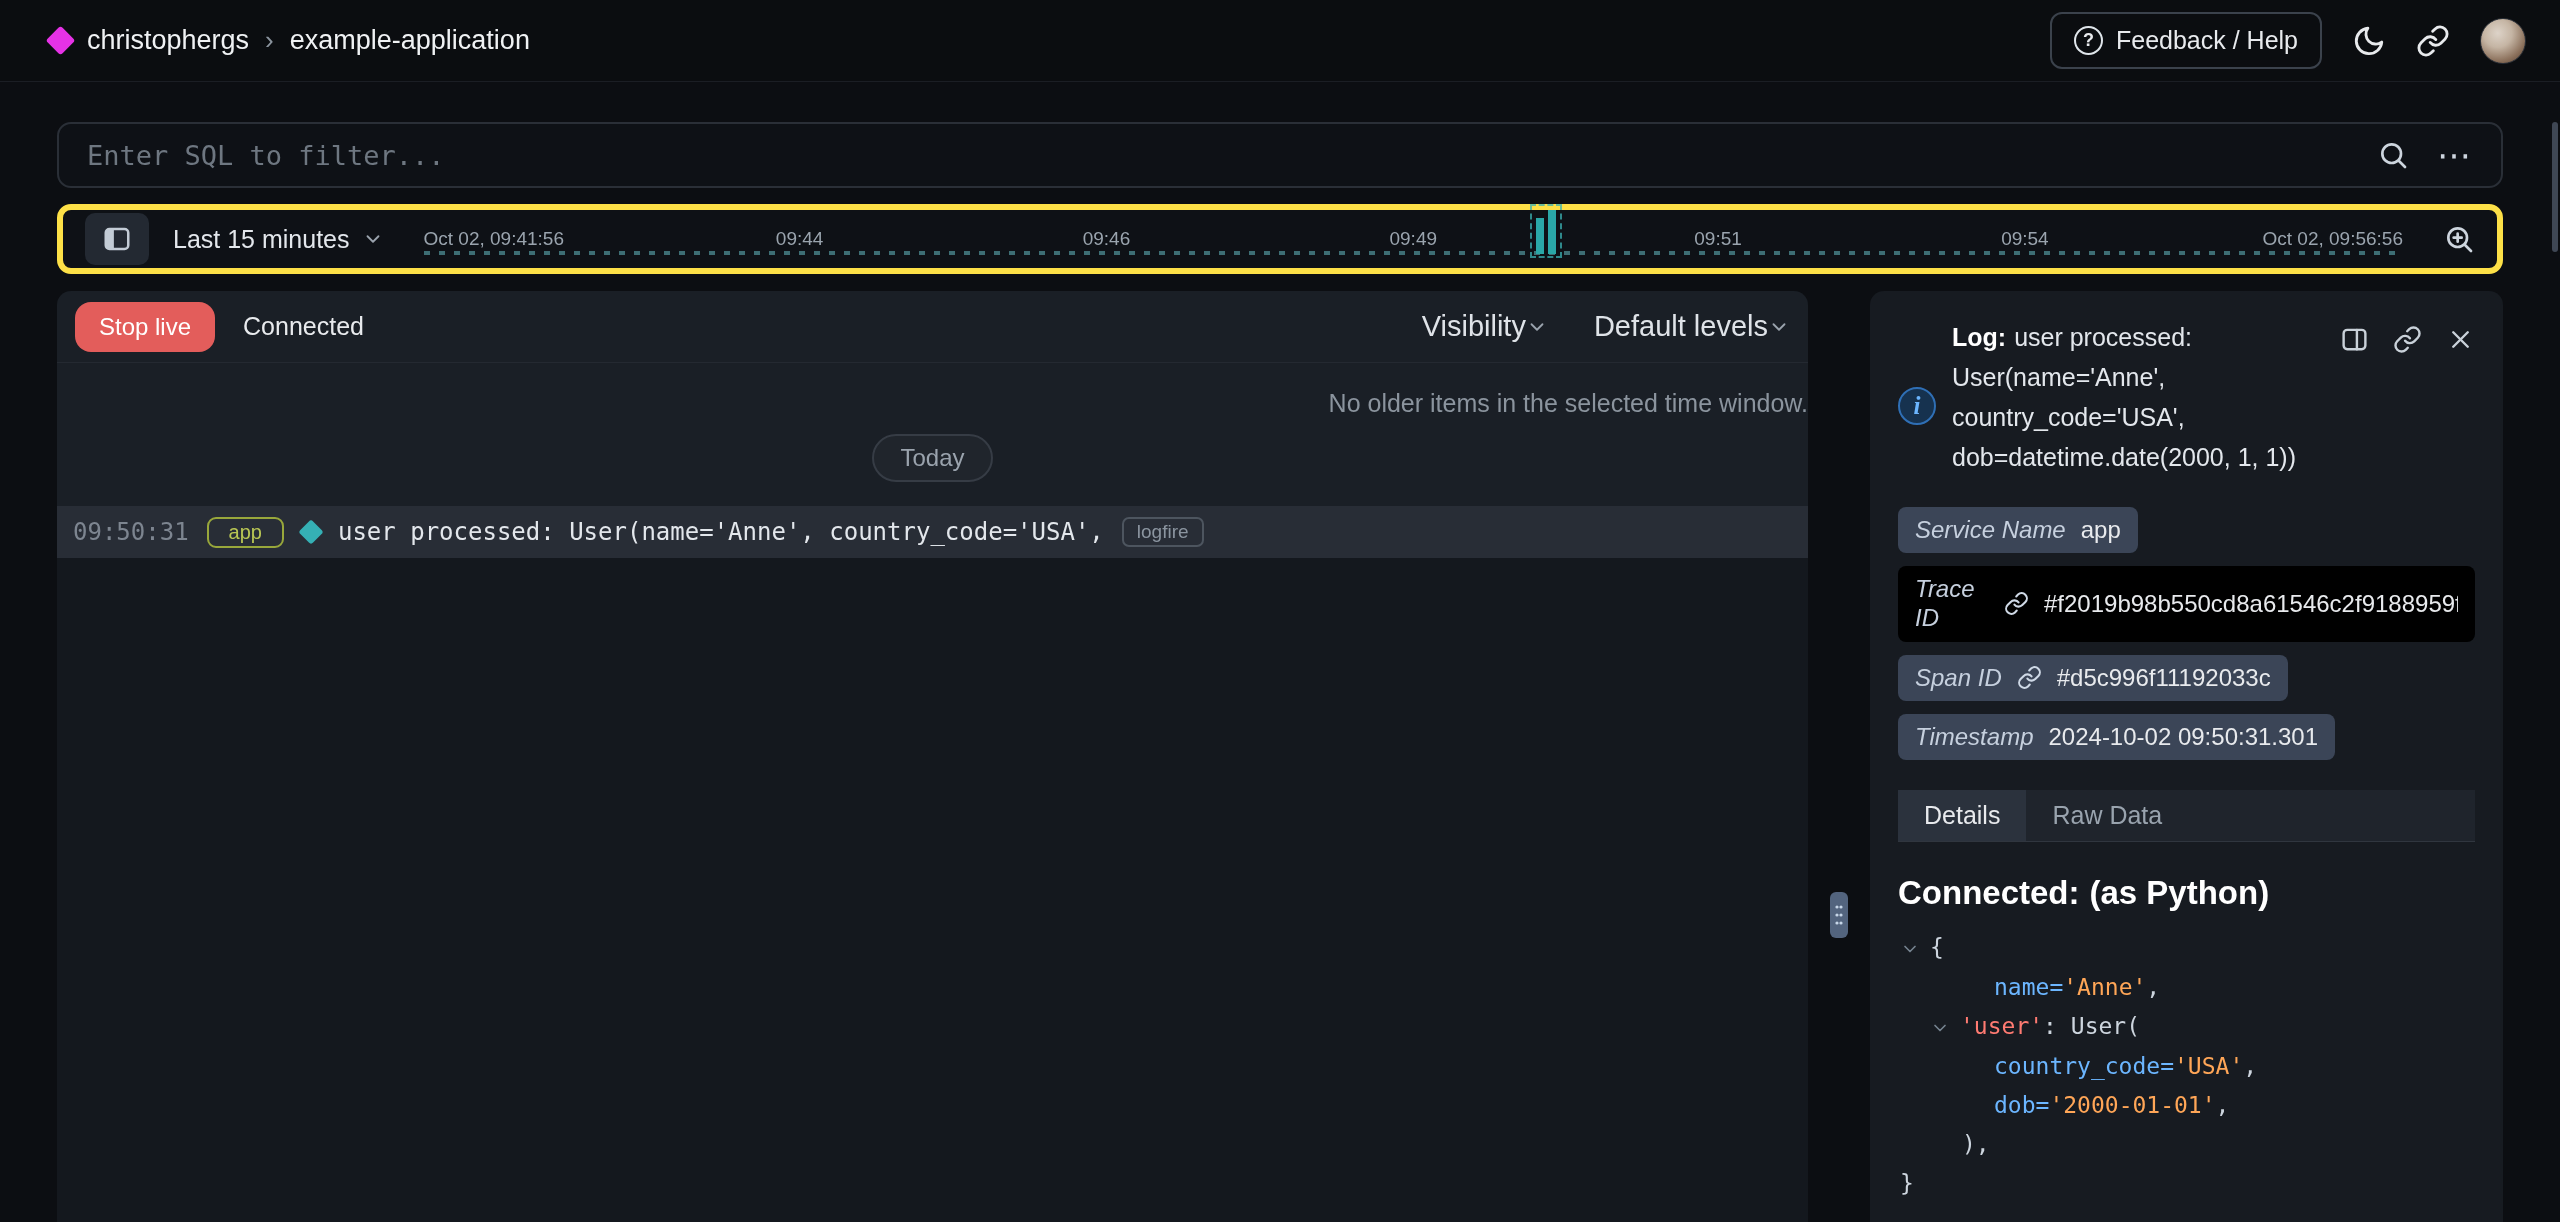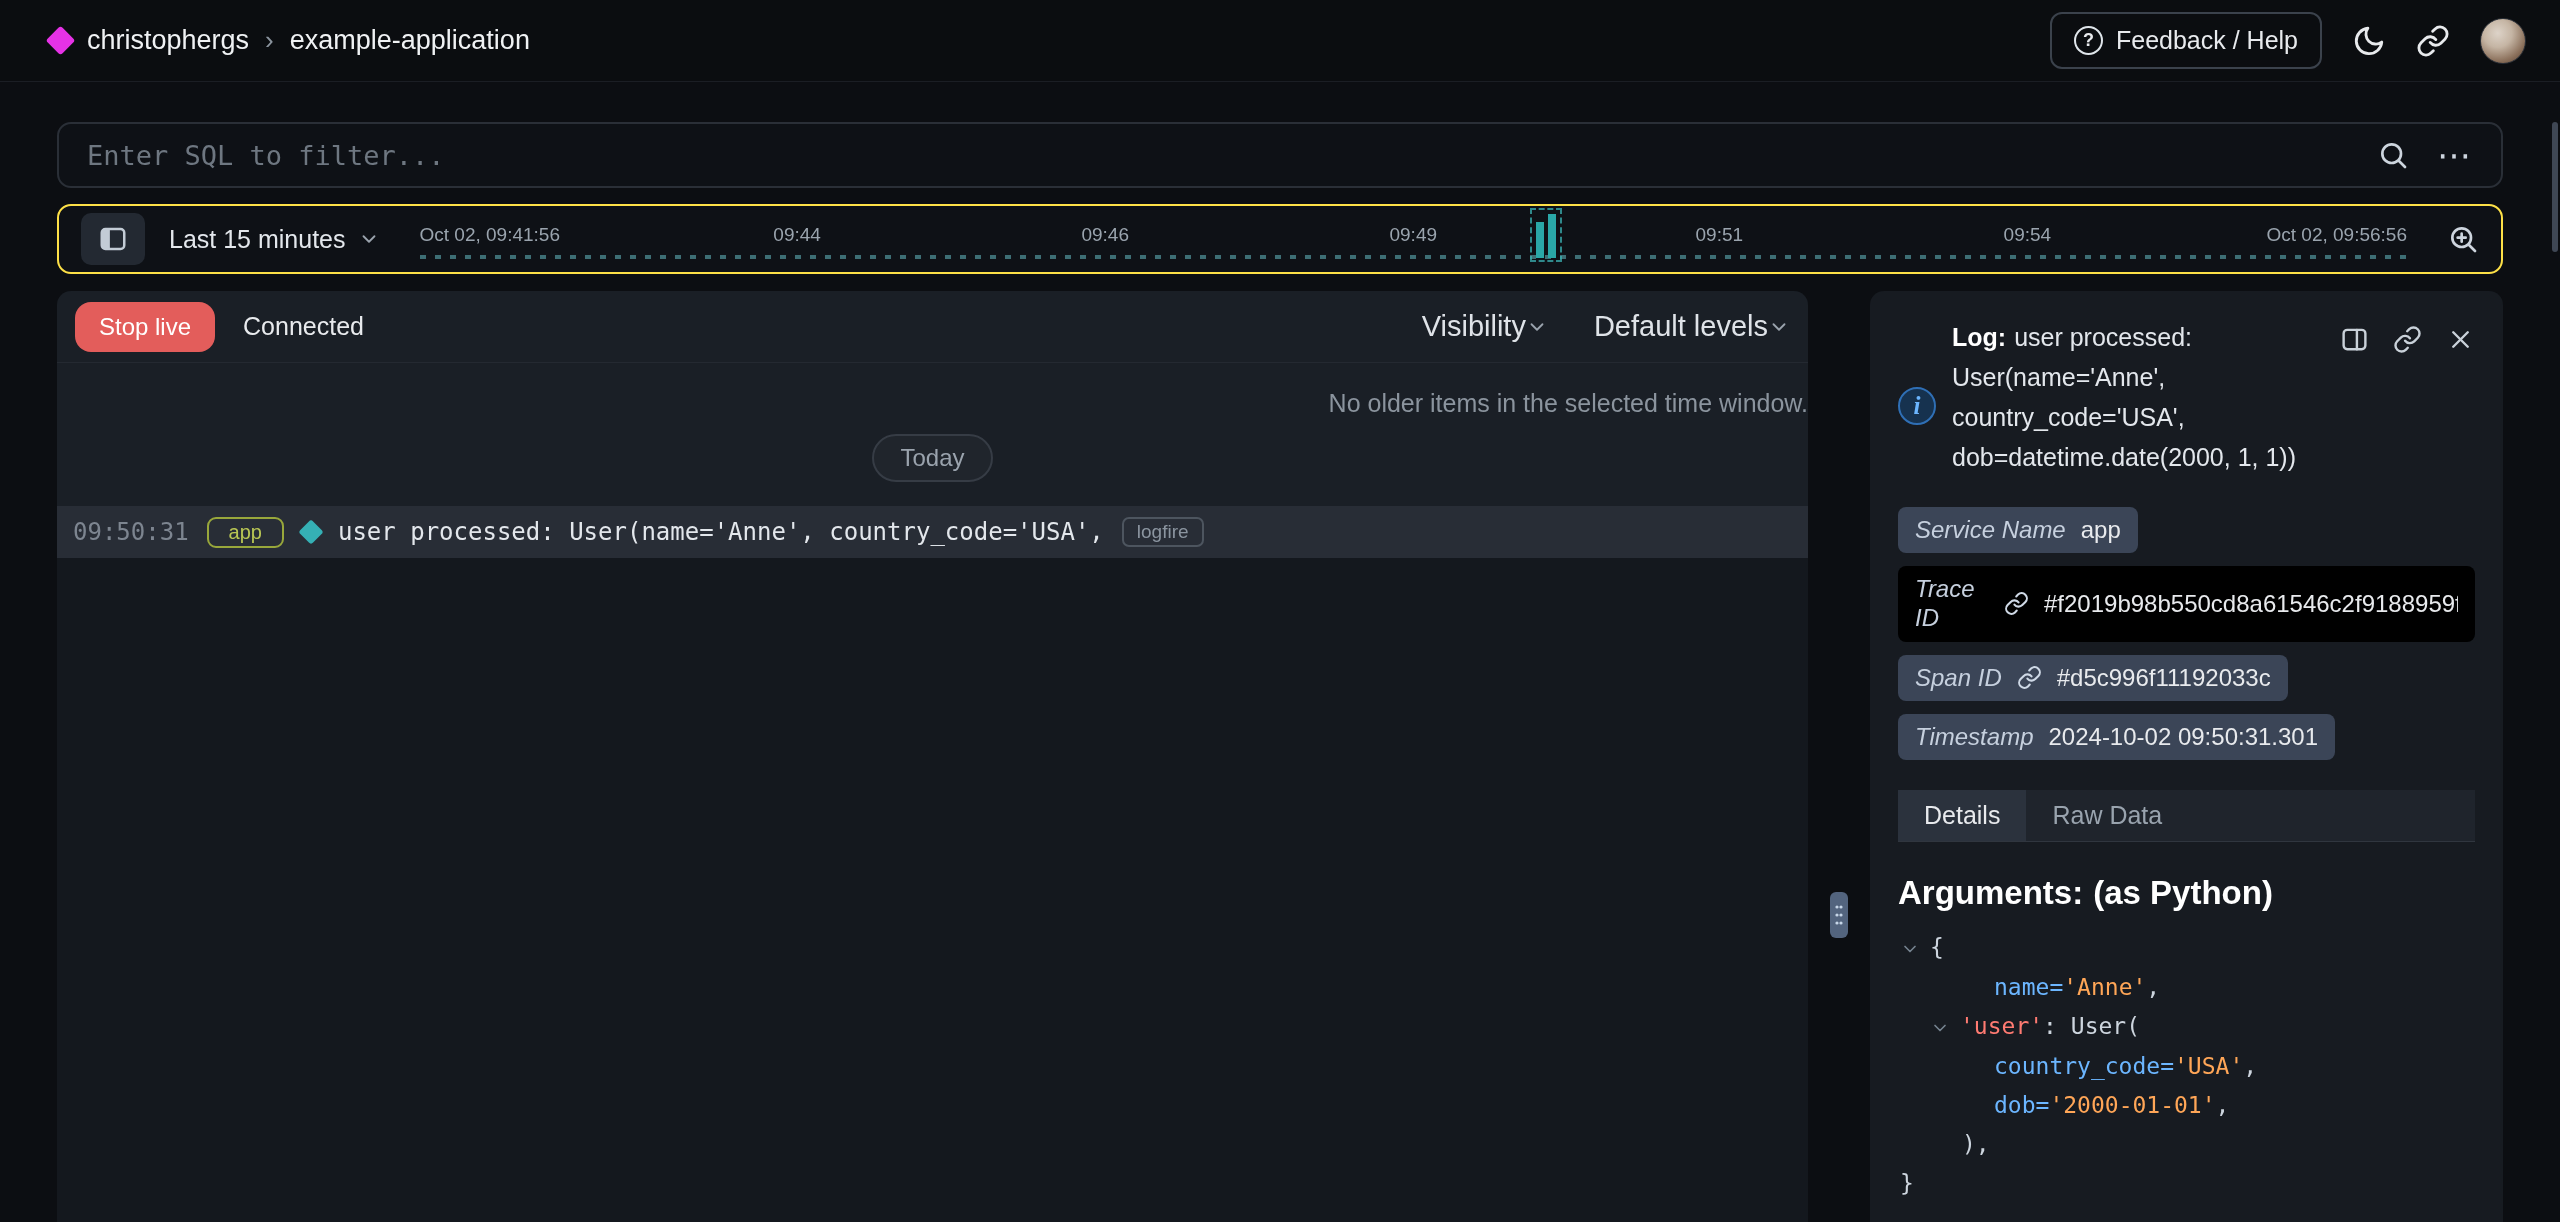--- a/index.html
+++ b/index.html
@@ -31,21 +31,21 @@
   .sql-bar{margin:40px 57px 0;height:66px;border:2px solid #2a2f37;border-radius:14px;
     display:flex;align-items:center;padding:0 28px;background:#0e1116}
   .sql-input{flex:1;background:transparent;border:none;outline:none;
     font-family:"DejaVu Sans Mono",monospace;font-size:27px;color:#e8eaed}
   .sql-input::placeholder{color:#6e7781}
   .sql-icons{display:flex;align-items:center;gap:28px;color:#cdd5de}
   .search-ic{width:32px;height:32px}
   .ellipsis{font-size:34px;color:#cdd5de;letter-spacing:2px;line-height:1}
 
   
-  .timeline-bar{margin:16px 57px 0;height:70px;border:2px solid #fde047;border-radius:14px;
+  .timeline-bar{margin:16px 57px 0;height:70px;border:6px solid #fde047;border-radius:14px;
     display:flex;align-items:center;padding:0 22px;background:#0e1116}
   .panel-toggle{width:64px;height:52px;background:#232932;border-radius:10px;display:flex;
     align-items:center;justify-content:center;color:#c3ccd6;flex-shrink:0}
   .panel-toggle .svg-ic{width:30px;height:30px}
   .range-select{display:flex;align-items:center;gap:12px;margin-left:24px;font-size:25px;color:#e3e7ec;flex-shrink:0}
   .range-select .svg-ic{width:22px;height:22px;color:#9aa3ad}
   .timeline-track{position:relative;flex:1;height:100%;margin:0 26px 0 40px}
   .tick{position:absolute;top:18px;transform:translateX(-50%);font-size:19px;color:#9aa4ae;white-space:nowrap}
   .tick.left{transform:none}
   .tick.right{transform:translateX(-100%)}
@@ -309,21 +309,21 @@
           <span class="field-value">2024-10-02 09:50:31.301</span>
         </div>
       </div>
 
     <div class="dtabs">
         <div class="dtab active">Details</div>
         <div class="dtab">Raw Data</div>
       </div>
 
     <div class="args-heading">
-      <span>Arguments:</span><span class="mode">(as Python)</span>
+      <span>Connected:</span><span class="mode">(as Python)</span>
     </div>
 
     <div class="code-block">
         <div class="code-line ind0"><span class="code-chev"><svg class="svg-ic" viewBox="0 0 24 24">
               <polyline points="6 9 12 15 18 9"></polyline>
             </svg></span><span class="tok-p">{</span></div>
         <div class="code-line ind3"><span class="tok-attr">name=</span><span class="tok-str">'Anne'</span><span class="tok-p">,</span></div>
         <div class="code-line ind1"><span class="code-chev"><svg class="svg-ic" viewBox="0 0 24 24">
               <polyline points="6 9 12 15 18 9"></polyline>
             </svg></span><span class="tok-key">'user'</span><span class="tok-p">: </span><span class="tok-p">User(</span></div>

